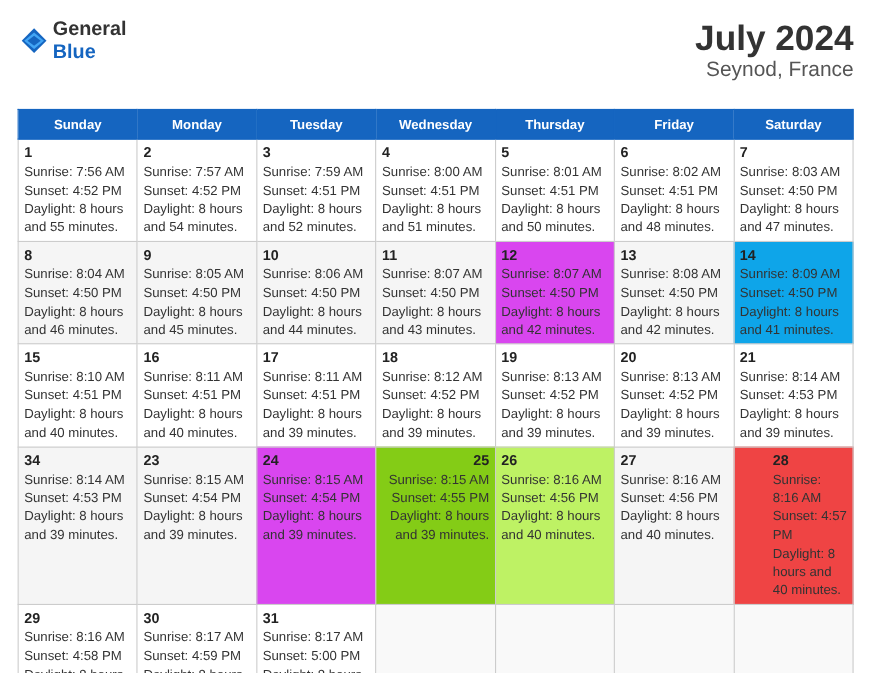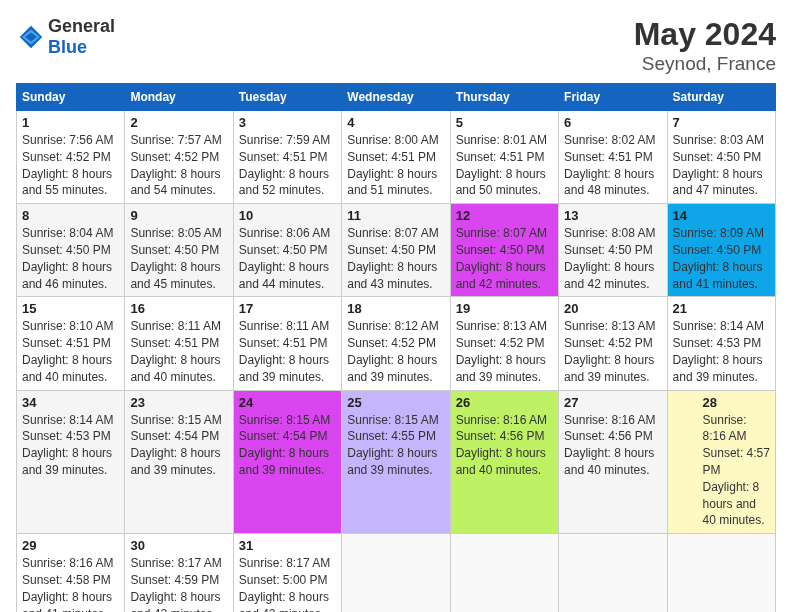--- a/index.html
+++ b/index.html
@@ -7,21 +7,21 @@
       font-family: Arial, sans-serif;
       background: #fff;
       width: 792px;
       min-height: 612px;
       padding: 16px;
     }
     .header {
       display: flex;
       justify-content: space-between;
       align-items: flex-start;
-      margin-bottom: 8px;
+      margin-bottom: 24px;
     }
     .logo {
       display: flex;
       align-items: center;
     }
     .logo-icon {
       width: 30px;
       height: 30px;
       margin-right: 2px;
     }
@@ -38,21 +38,21 @@
       color: #555;
     }
     .calendar-table {
       width: 100%;
       border-collapse: collapse;
       font-size: 10.5px;
     }
     .calendar-table th {
       background-color: #1565c0;
       color: #fff;
-      text-align: left;
+      text-align: center;
       padding: 6px 5px;
       font-size: 12px;
       font-weight: bold;
       border: 1px solid #1565c0;
     }
     .calendar-table td {
       border: 1px solid #ccc;
       vertical-align: top;
       padding: 4px 5px;
       height: 80px;
@@ -87,21 +87,21 @@
       <polygon points="20,5 35,20 20,35 5,20" fill="#1565c0"></polygon>
       <polygon points="20,10 32,20 20,30 8,20" fill="#42a5f5"></polygon>
       <polygon points="20,14 28,20 20,26 12,20" fill="#1565c0"></polygon>
     </svg>
     <div>
       <span style="font-size:18px;font-weight:bold;color:#333;">General</span><br>
       <span style="font-size:18px;font-weight:bold;color:#1565c0;">Blue</span>
     </div>
   </div>
   <div class="title-block">
-    <div class="month-title">May 2024</div>
+    <div class="month-title">July 2024</div>
     <div class="location-title">Seynod, France</div>
   </div>
 </div>
 
 <table class="calendar-table">
   <thead>
     <tr>
       <th>Sunday</th>
       <th>Monday</th>
       <th>Tuesday</th>
@@ -304,21 +304,21 @@
         </div>
       </td>
         <td style="background: #d946ef;">
         <span class="day-number">24</span>
         <div class="day-info">
           Sunrise: 8:15 AM<br>
           Sunset: 4:54 PM<br>
           Daylight: 8 hours and 39 minutes.
         </div>
       </td>
-        <td style="background: #c4b5fd;">
+        <td style="background: #84cc16; text-align: right;">
         <span class="day-number">25</span>
         <div class="day-info">
           Sunrise: 8:15 AM<br>
           Sunset: 4:55 PM<br>
           Daylight: 8 hours and 39 minutes.
         </div>
       </td>
         <td style="background: #bef264;">
         <span class="day-number">26</span>
         <div class="day-info">
@@ -328,21 +328,21 @@
         </div>
       </td>
         <td style="background: rgb(245, 245, 245);">
         <span class="day-number">27</span>
         <div class="day-info">
           Sunrise: 8:16 AM<br>
           Sunset: 4:56 PM<br>
           Daylight: 8 hours and 40 minutes.
         </div>
       </td>
-        <td style="background: #fef9c3; padding-left: 35px;">
+        <td style="background: #ef4444; padding-left: 35px;">
         <span class="day-number">28</span>
         <div class="day-info">
           Sunrise: 8:16 AM<br>
           Sunset: 4:57 PM<br>
           Daylight: 8 hours and 40 minutes.
         </div>
       </td>
       </tr>
       <tr>
         <td>

